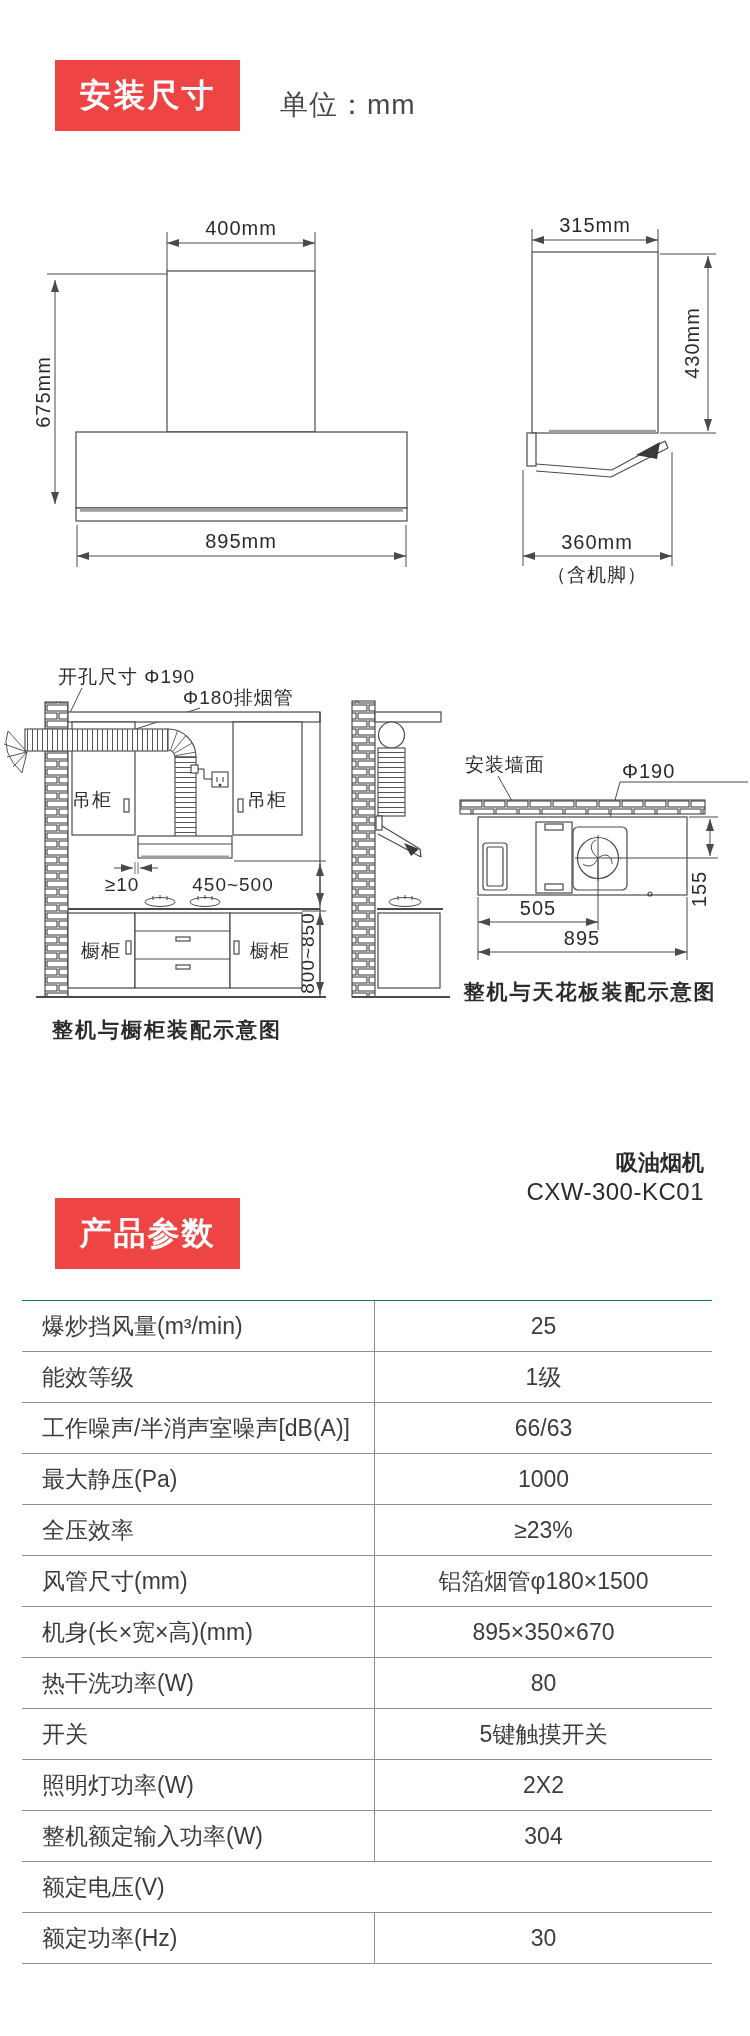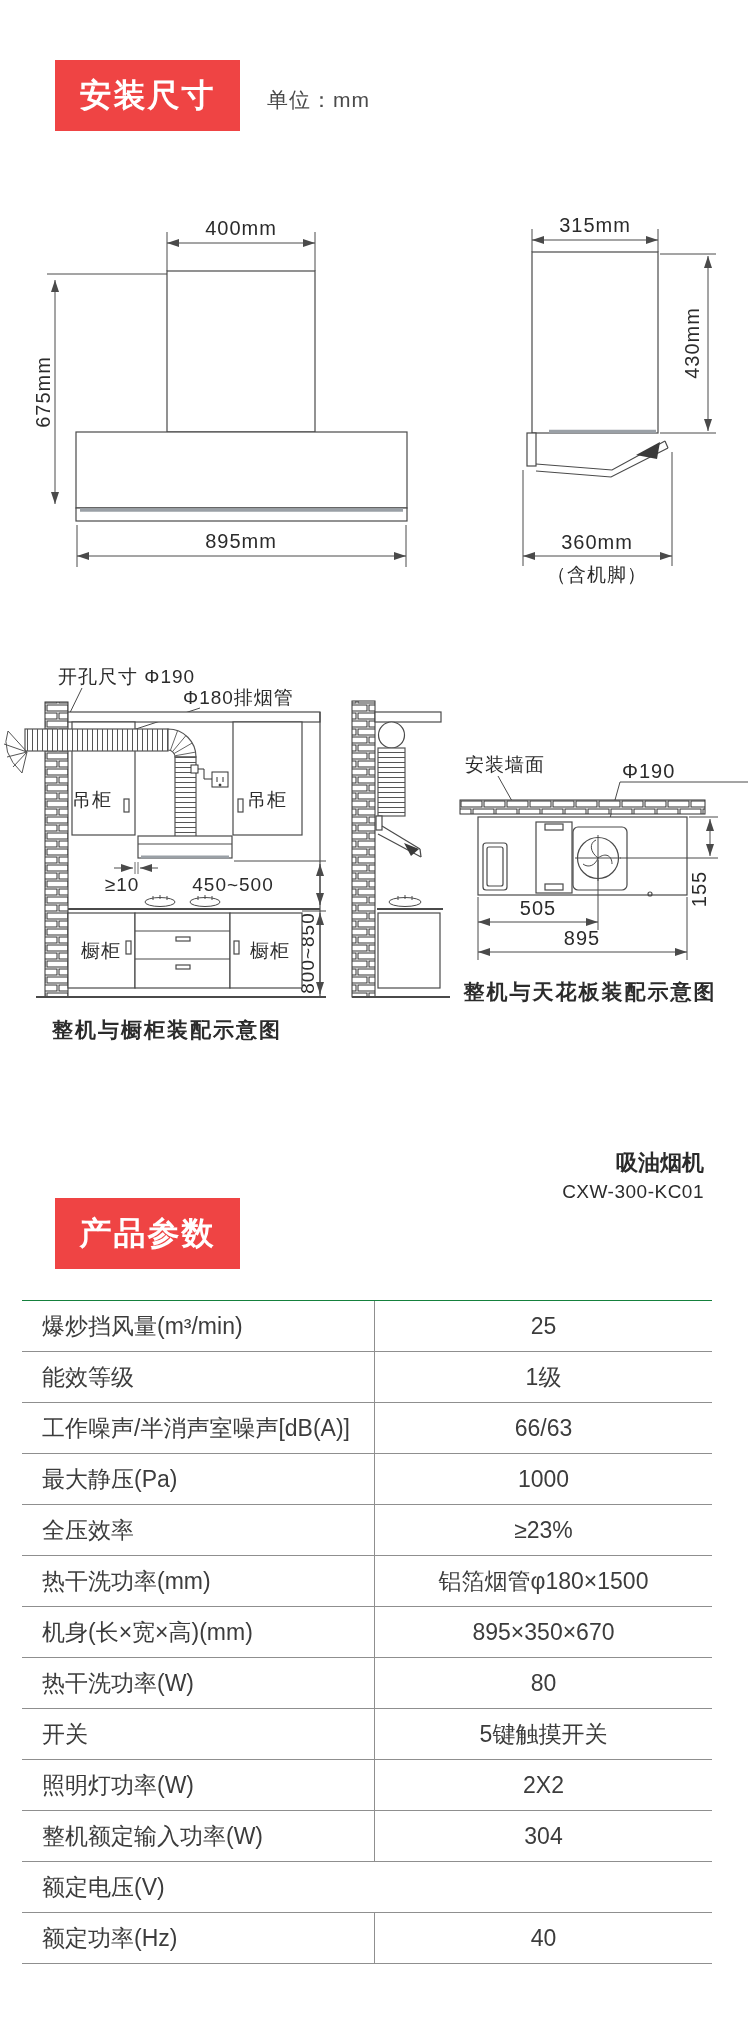--- a/index.html
+++ b/index.html
@@ -3,24 +3,24 @@
 <meta charset="utf-8">
 <style>
   html,body{margin:0;padding:0;background:#fff;}
   .page{position:relative;width:750px;height:2036px;background:#fff;overflow:hidden;
         font-family:"Liberation Sans","DejaVu Sans",sans-serif;color:#3c3c3c;}
   .sec-hdr{position:absolute;left:55px;width:185px;height:71px;background:#ef4444;color:#fff;
            display:flex;align-items:center;justify-content:center;
            font-size:32px;font-weight:bold;letter-spacing:2px;}
   .hdr1{top:60px;}
   .hdr2{top:1198px;}
-  .unit-label{position:absolute;left:267px;top:86px;font-size:21px;color:#4a4a4a;letter-spacing:1px;}
+  .unit-label{position:absolute;left:280px;top:86px;font-size:28px;color:#4a4a4a;letter-spacing:1px;}
   .product-id{position:absolute;right:46px;top:1148px;text-align:right;line-height:29px;color:#2b2b2b;}
   .product-id .ptype{font-size:22px;font-weight:600;}
-  .product-id .pmodel{font-size:19px;font-weight:500;letter-spacing:0.5px;}
+  .product-id .pmodel{font-size:24px;font-weight:500;letter-spacing:0.5px;}
   .diagram-svg{position:absolute;left:0;top:140px;}
   svg text{font-family:"Liberation Sans","DejaVu Sans",sans-serif;fill:#2b2b2b;}
   .dimtxt{font-size:20px;letter-spacing:1px;}
   .cjk{font-size:19px;letter-spacing:1px;}
   .cap{font-size:21px;font-weight:bold;fill:#2b2b2b;letter-spacing:2px;}
   .spec-table{position:absolute;left:22px;top:1252px;width:690px;border-top:1px solid #15803d;margin-top:48px;}
   .spec-row{display:flex;height:50px;border-bottom:1px solid #8f8f8f;align-items:stretch;}
   .spec-label{width:352px;box-sizing:border-box;padding-left:20px;display:flex;align-items:center;
               font-size:23px;color:#3c3c3c;white-space:nowrap;}
   .spec-value{flex:1;border-left:1px solid #8f8f8f;display:flex;align-items:center;justify-content:center;
@@ -267,21 +267,21 @@
     </div>
     <div class="spec-row">
       <div class="spec-label">最大静压(Pa)</div>
       <div class="spec-value">1000</div>
     </div>
     <div class="spec-row">
       <div class="spec-label">全压效率</div>
       <div class="spec-value">≥23%</div>
     </div>
     <div class="spec-row">
-      <div class="spec-label">热干洗功率(mm)</div>
+      <div class="spec-label">风管尺寸(mm)</div>
       <div class="spec-value">铝箔烟管φ180×1500</div>
     </div>
     <div class="spec-row">
       <div class="spec-label">机身(长×宽×高)(mm)</div>
       <div class="spec-value">895×350×670</div>
     </div>
     <div class="spec-row">
       <div class="spec-label">热干洗功率(W)</div>
       <div class="spec-value">80</div>
     </div>
@@ -295,17 +295,17 @@
     </div>
     <div class="spec-row">
       <div class="spec-label">整机额定输入功率(W)</div>
       <div class="spec-value">304</div>
     </div>
     <div class="spec-row">
       <div class="spec-label">额定电压(V)</div>
     </div>
     <div class="spec-row">
       <div class="spec-label">额定功率(Hz)</div>
-      <div class="spec-value">40</div>
+      <div class="spec-value">30</div>
     </div>
   </div>
 
 </div>
 
 </body></html>

